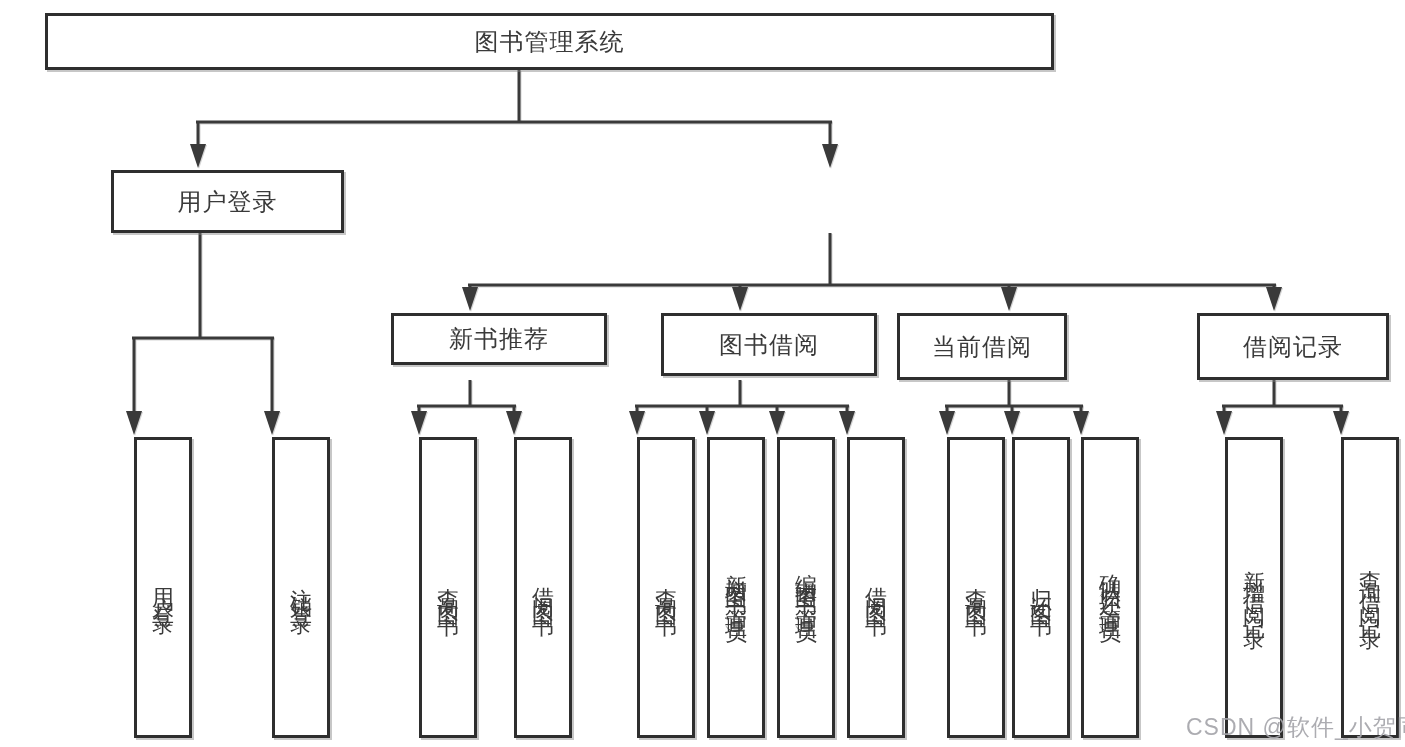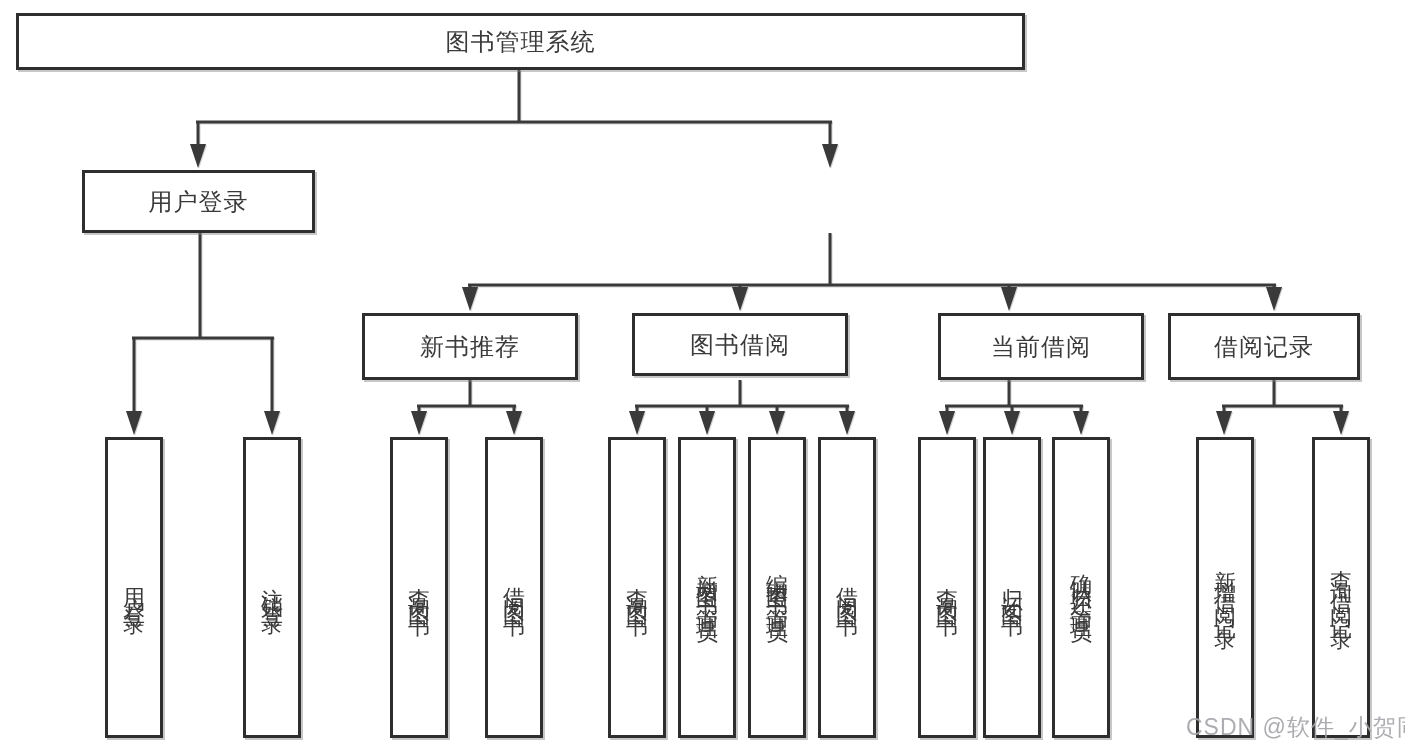--- a/index.html
+++ b/index.html
@@ -7,20 +7,21 @@
     position:relative;width:1405px;height:747px;background:#ffffff;overflow:hidden;
     font-family:"Liberation Sans","DejaVu Sans",sans-serif;
   }
   #wires{position:absolute;left:0;top:0;
     filter:drop-shadow(1px 1px 0 rgba(130,130,130,.35));}
   .node{
     position:absolute;box-sizing:border-box;background:#ffffff;
     border:3px solid #2e2e2e;color:#3a3a3a;
     display:flex;align-items:center;justify-content:center;
     box-shadow:2px 2px 0 rgba(130,130,130,.45);
+    margin-left:29px;
   }
   .h{font-size:24px;letter-spacing:1px;}
   .v{top:437px;width:58px;height:301px;font-size:22px;}
   .vtext{writing-mode:vertical-rl;text-orientation:mixed;line-height:1;}
   .ls4{letter-spacing:9px;}
   .ls6{letter-spacing:12px;}
   .ls9{letter-spacing:7px;}
   #watermark{
     position:absolute;left:1186px;top:712px;font-size:23px;
     color:rgba(165,165,170,.92);white-space:nowrap;letter-spacing:1px;
@@ -106,23 +107,23 @@
         <line x1="1341" y1="406" x2="1341" y2="414" fill="none"></line>
         <polygon points="1333,411 1349,411 1341,435" stroke="none"></polygon>
       </g>
     </g>
   </svg>
 
   <div class="node h" style="left:16px;top:13px;width:1009px;height:57px">图书管理系统</div>
 
   <div class="node h" style="left:82px;top:170px;width:233px;height:63px">用户登录</div>
 
-  <div class="node h" style="left:362px;top:313px;width:216px;height:67px">新书推荐</div>
+  <div class="node h" style="left:362px;top:313px;width:216px;height:52px">新书推荐</div>
   <div class="node h" style="left:632px;top:313px;width:216px;height:63px">图书借阅</div>
-  <div class="node h" style="left:938px;top:313px;width:206px;height:67px">当前借阅</div>
+  <div class="node h" style="left:868px;top:313px;width:170px;height:67px">当前借阅</div>
   <div class="node h" style="left:1168px;top:313px;width:192px;height:67px">借阅记录</div>
 
   <div class="node v" style="left:105px">
     <span class="vtext ls4">用户登录</span>
     </div>
   <div class="node v" style="left:243px">
     <span class="vtext ls4">注销登录</span>
     </div>
 
   <div class="node v" style="left:390px">

